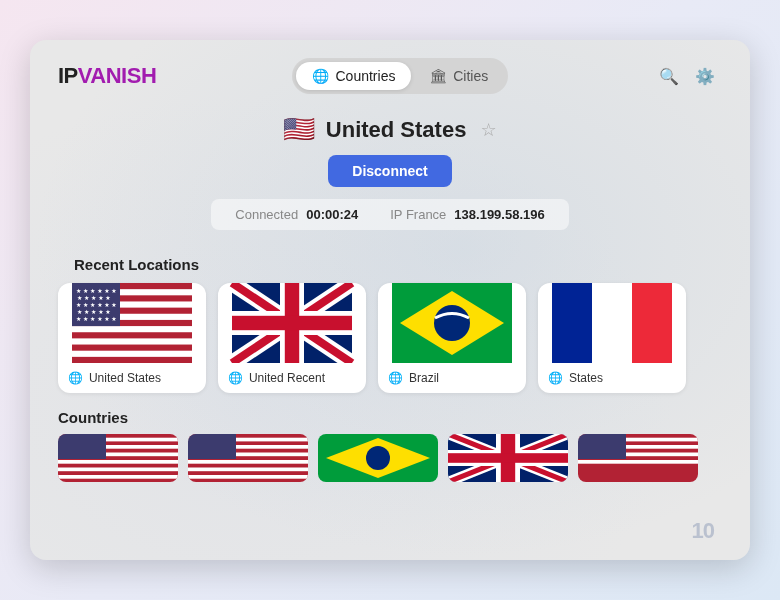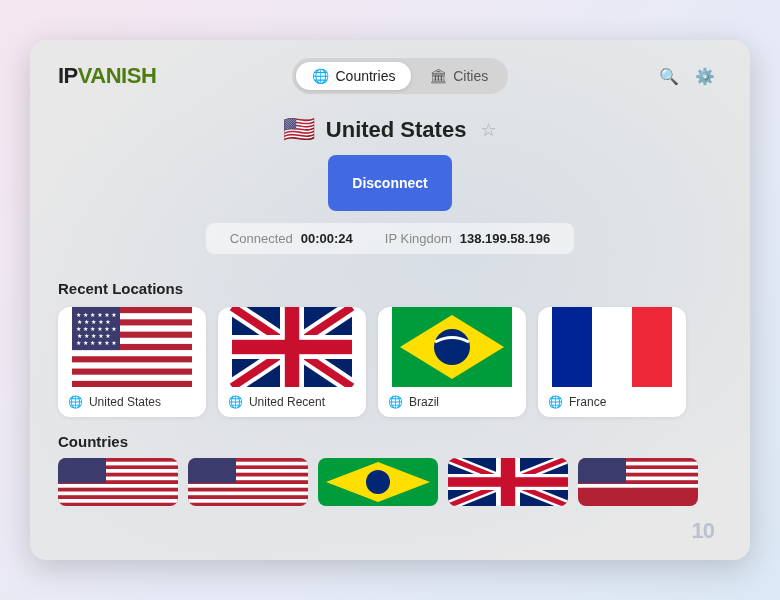--- a/index.html
+++ b/index.html
@@ -51,21 +51,21 @@
       font-size: 22px;
       font-weight: 700;
       letter-spacing: -0.5px;
     }
 
     .logo-ip {
       color: #222;
     }
 
     .logo-vanish {
-      color: #4d7c0f;
+      color: #a21caf;
     }
 
     .nav-tabs {
       display: flex;
       align-items: center;
       background: #d4d4d4;
       border-radius: 20px;
       padding: 4px;
       gap: 2px;
       margin: 0 auto;
@@ -146,21 +146,21 @@
       color: #aaa;
       cursor: pointer;
       margin-left: 4px;
     }
 
     .disconnect-btn {
       background: #4169e1;
       color: #fff;
       border: none;
       border-radius: 8px;
-      padding: 20px 24px;
+      padding: 8px 24px;
       font-size: 14px;
       font-weight: 600;
       cursor: pointer;
       margin-bottom: 12px;
     }
 
     .status-row {
       display: flex;
       align-items: center;
       gap: 32px;
@@ -184,21 +184,21 @@
 
     .status-value {
       color: #222;
       font-weight: 700;
     }
 
     .section-title {
       font-size: 15px;
       font-weight: 600;
       color: #222;
-      margin: 14px 0 10px 0;
+      margin: 14px 0 10px 16px;
     }
 
     .recent-locations {
       display: flex;
       gap: 12px;
       margin-bottom: 16px;
     }
 
     .location-card {
       background: #fff;
@@ -308,21 +308,21 @@
         <span class="location-name">United States</span>
         <span class="star-btn">☆</span>
       </div>
       <button class="disconnect-btn">Disconnect</button>
       <div class="status-row">
         <div class="status-item">
           <span class="status-label">Connected</span>
           <span class="status-value">00:00:24</span>
         </div>
         <div class="status-item">
-          <span class="status-label">IP Kingdom</span>
+          <span class="status-label">IP France</span>
           <span class="status-value">138.199.58.196</span>
         </div>
       </div>
     </div>
 
     <div class="section-title">Recent Locations</div>
 
     <div class="recent-locations">
 
       <div class="location-card">
@@ -393,21 +393,21 @@
       <div class="location-card">
         <div class="flag-area">
           <svg viewBox="0 0 60 40" width="100%" height="100%" xmlns="http://www.w3.org/2000/svg">
             <rect x="0" y="0" width="20" height="40" fill="#002395"></rect>
             <rect x="20" y="0" width="20" height="40" fill="#fff"></rect>
             <rect x="40" y="0" width="20" height="40" fill="#ED2939"></rect>
           </svg>
         </div>
         <div class="card-label">
           <span class="globe-icon">🌐</span>
-          <span>France</span>
+          <span>States</span>
         </div>
       </div>
 
     </div>
 
     <div class="countries-section-title">Countries</div>
 
     <div class="countries-strip">
 
       <div class="country-strip-card">

